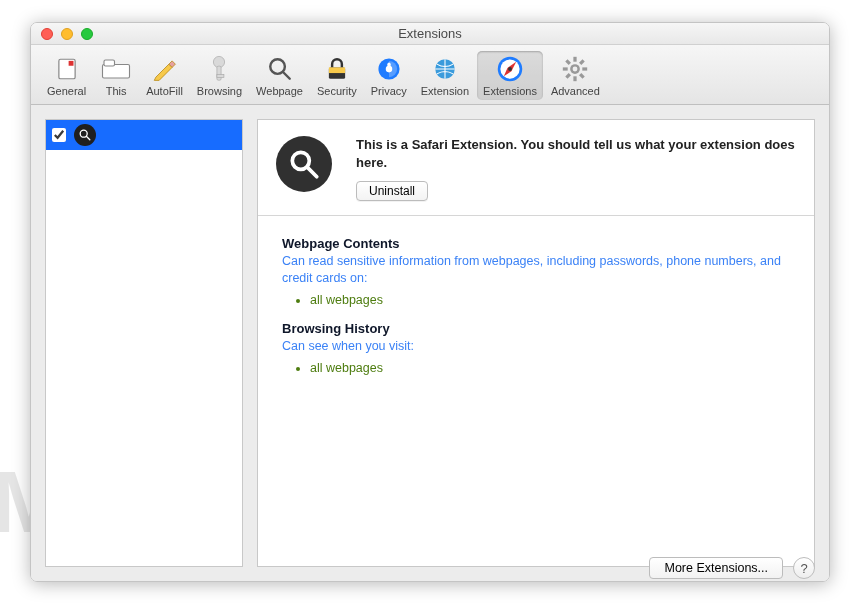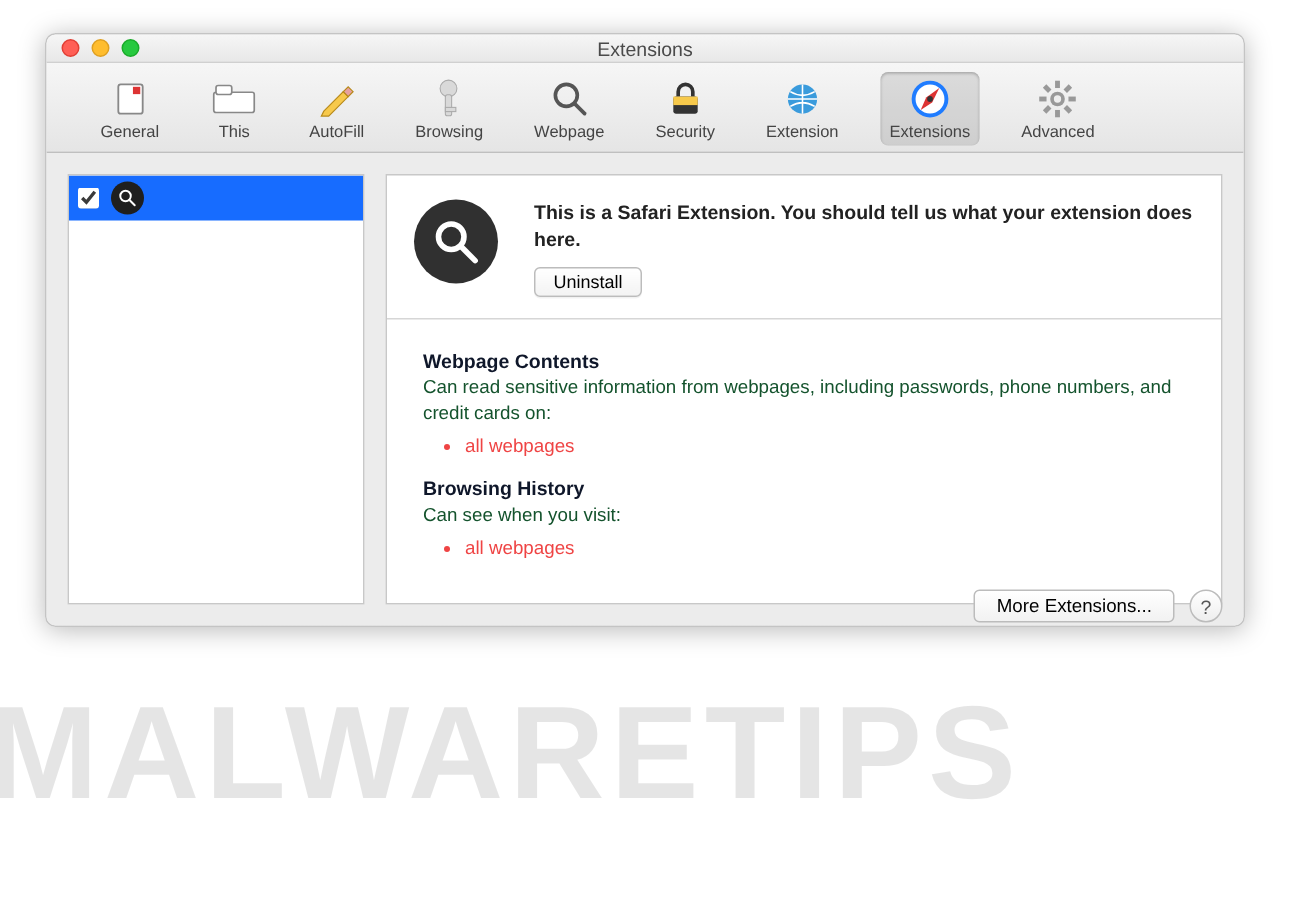--- a/index.html
+++ b/index.html
@@ -7,21 +7,21 @@
       font-family: -apple-system, "Helvetica Neue", Arial, sans-serif;
       background: #fff;
       width: 860px;
       height: 611px;
       position: relative;
       overflow: hidden;
     }
     .window {
       position: absolute;
       top: 22px; left: 30px;
-      width: 800px; height: 396px;
+      width: 800px; height: 560px;
       background: linear-gradient(#fafafa, #f4f4f4);
       border: 1px solid #c4c4c4;
       border-radius: 7px;
       box-shadow: 0 2px 18px rgba(0,0,0,.28);
       overflow: hidden;
       display: flex;
       flex-direction: column;
       justify-content: center;
     }
     .titlebar {
@@ -42,21 +42,21 @@
       font-size:13px; color:#4a4a4a; pointer-events:none;
     }
     .toolbar {
       display:flex; gap:2px; padding: 6px 10px 4px 10px;
       background: linear-gradient(#f6f6f6,#e5e5e5);
       border-bottom:1px solid #bfbfbf;
     }
     .tbitem {
       display:flex; flex-direction:column; align-items:center;
       padding: 2px 6px 3px; border-radius:5px; cursor:default;
-      font-size:11px; color:#444;margin-left:20px;
+      font-size:11px; color:#444;
     }
     .tbitem .ticon {
       width:32px; height:32px; display:flex; align-items:center; justify-content:center;
     }
     .tbitem.selected {
       background: rgba(0,0,0,.10);
       box-shadow: inset 0 1px 2px rgba(0,0,0,.25);
     }
     .content {
       flex:1; background:#ececec; display:flex; padding:14px; gap:14px;
@@ -91,22 +91,22 @@
     .detail-top h3 { font-size:13px; font-weight:600; color:#222; line-height:1.35; }
     .macbtn {
       display:inline-block; margin-top:10px;
       font-size:12px; padding:2px 12px;
       background:linear-gradient(#fff,#f3f3f3);
       border:1px solid #bcbcbc; border-radius:4px;
       box-shadow:0 1px 0 rgba(0,0,0,.05);
     }
     .detail-body { padding:16px 24px; font-size:12.5px; color:#333; }
     .detail-body h4 { font-size:13px; font-weight:700; color:#0f172a; margin-top:4px; }
-    .detail-body p  { color:#14532d; margin:2px 0 6px; line-height:1.35; }
-    .detail-body ul { list-style:disc; margin:0 0 14px 28px; color:#ef4444; }
+    .detail-body p  { color:#3b82f6; margin:2px 0 6px; line-height:1.35; }
+    .detail-body ul { list-style:disc; margin:0 0 14px 28px; color:#4d7c0f; }
     .footer {
       position:absolute; right:14px; bottom:2px;
       display:flex; align-items:center; gap:10px;
     }
     .morebtn {
       font-size:12.5px; padding:3px 14px;
       background:linear-gradient(#fff,#f2f2f2);
       border:1px solid #bcbcbc; border-radius:4px;
     }
     .help {
@@ -196,20 +196,32 @@
     </div>
     <div class="tbitem">
       <span class="ticon">
         <svg width="26" height="26" viewBox="0 0 32 32">
             <rect x="6" y="14" width="20" height="14" rx="2" fill="#333"></rect>
             <path d="M10 14 V10 a6 6 0 0 1 12 0 V14" fill="none" stroke="#333" stroke-width="3"></path>
             <rect x="6" y="14" width="20" height="7" fill="#f7c94b"></rect>
           </svg>
       </span>
       <span>Security</span>
+    </div>
+    <div class="tbitem">
+      <span class="ticon">
+        <svg width="26" height="26" viewBox="0 0 32 32">
+            <circle cx="16" cy="16" r="13" fill="#1f7cff"></circle>
+            <path d="M16 7 v12 M10 13 h12" stroke="#fff" stroke-width="0"></path>
+            <path d="M16 6 a10 10 0 0 1 0 20 Z" fill="#fff" opacity=".25"></path>
+            <rect x="14" y="8" width="4" height="12" rx="2" fill="#fff"></rect>
+            <circle cx="16" cy="16" r="4" fill="#fff"></circle>
+          </svg>
+      </span>
+      <span>Privacy</span>
     </div>
     <div class="tbitem">
       <span class="ticon">
         <svg width="26" height="26" viewBox="0 0 32 32">
             <circle cx="16" cy="16" r="12" fill="#3a9bdc"></circle>
             <path d="M4 16 h24 M16 4 v24 M6 10 q10 6 20 0 M6 22 q10 -6 20 0" stroke="#fff" stroke-width="1.3" fill="none"></path>
           </svg>
       </span>
       <span>Extension</span>
     </div>

